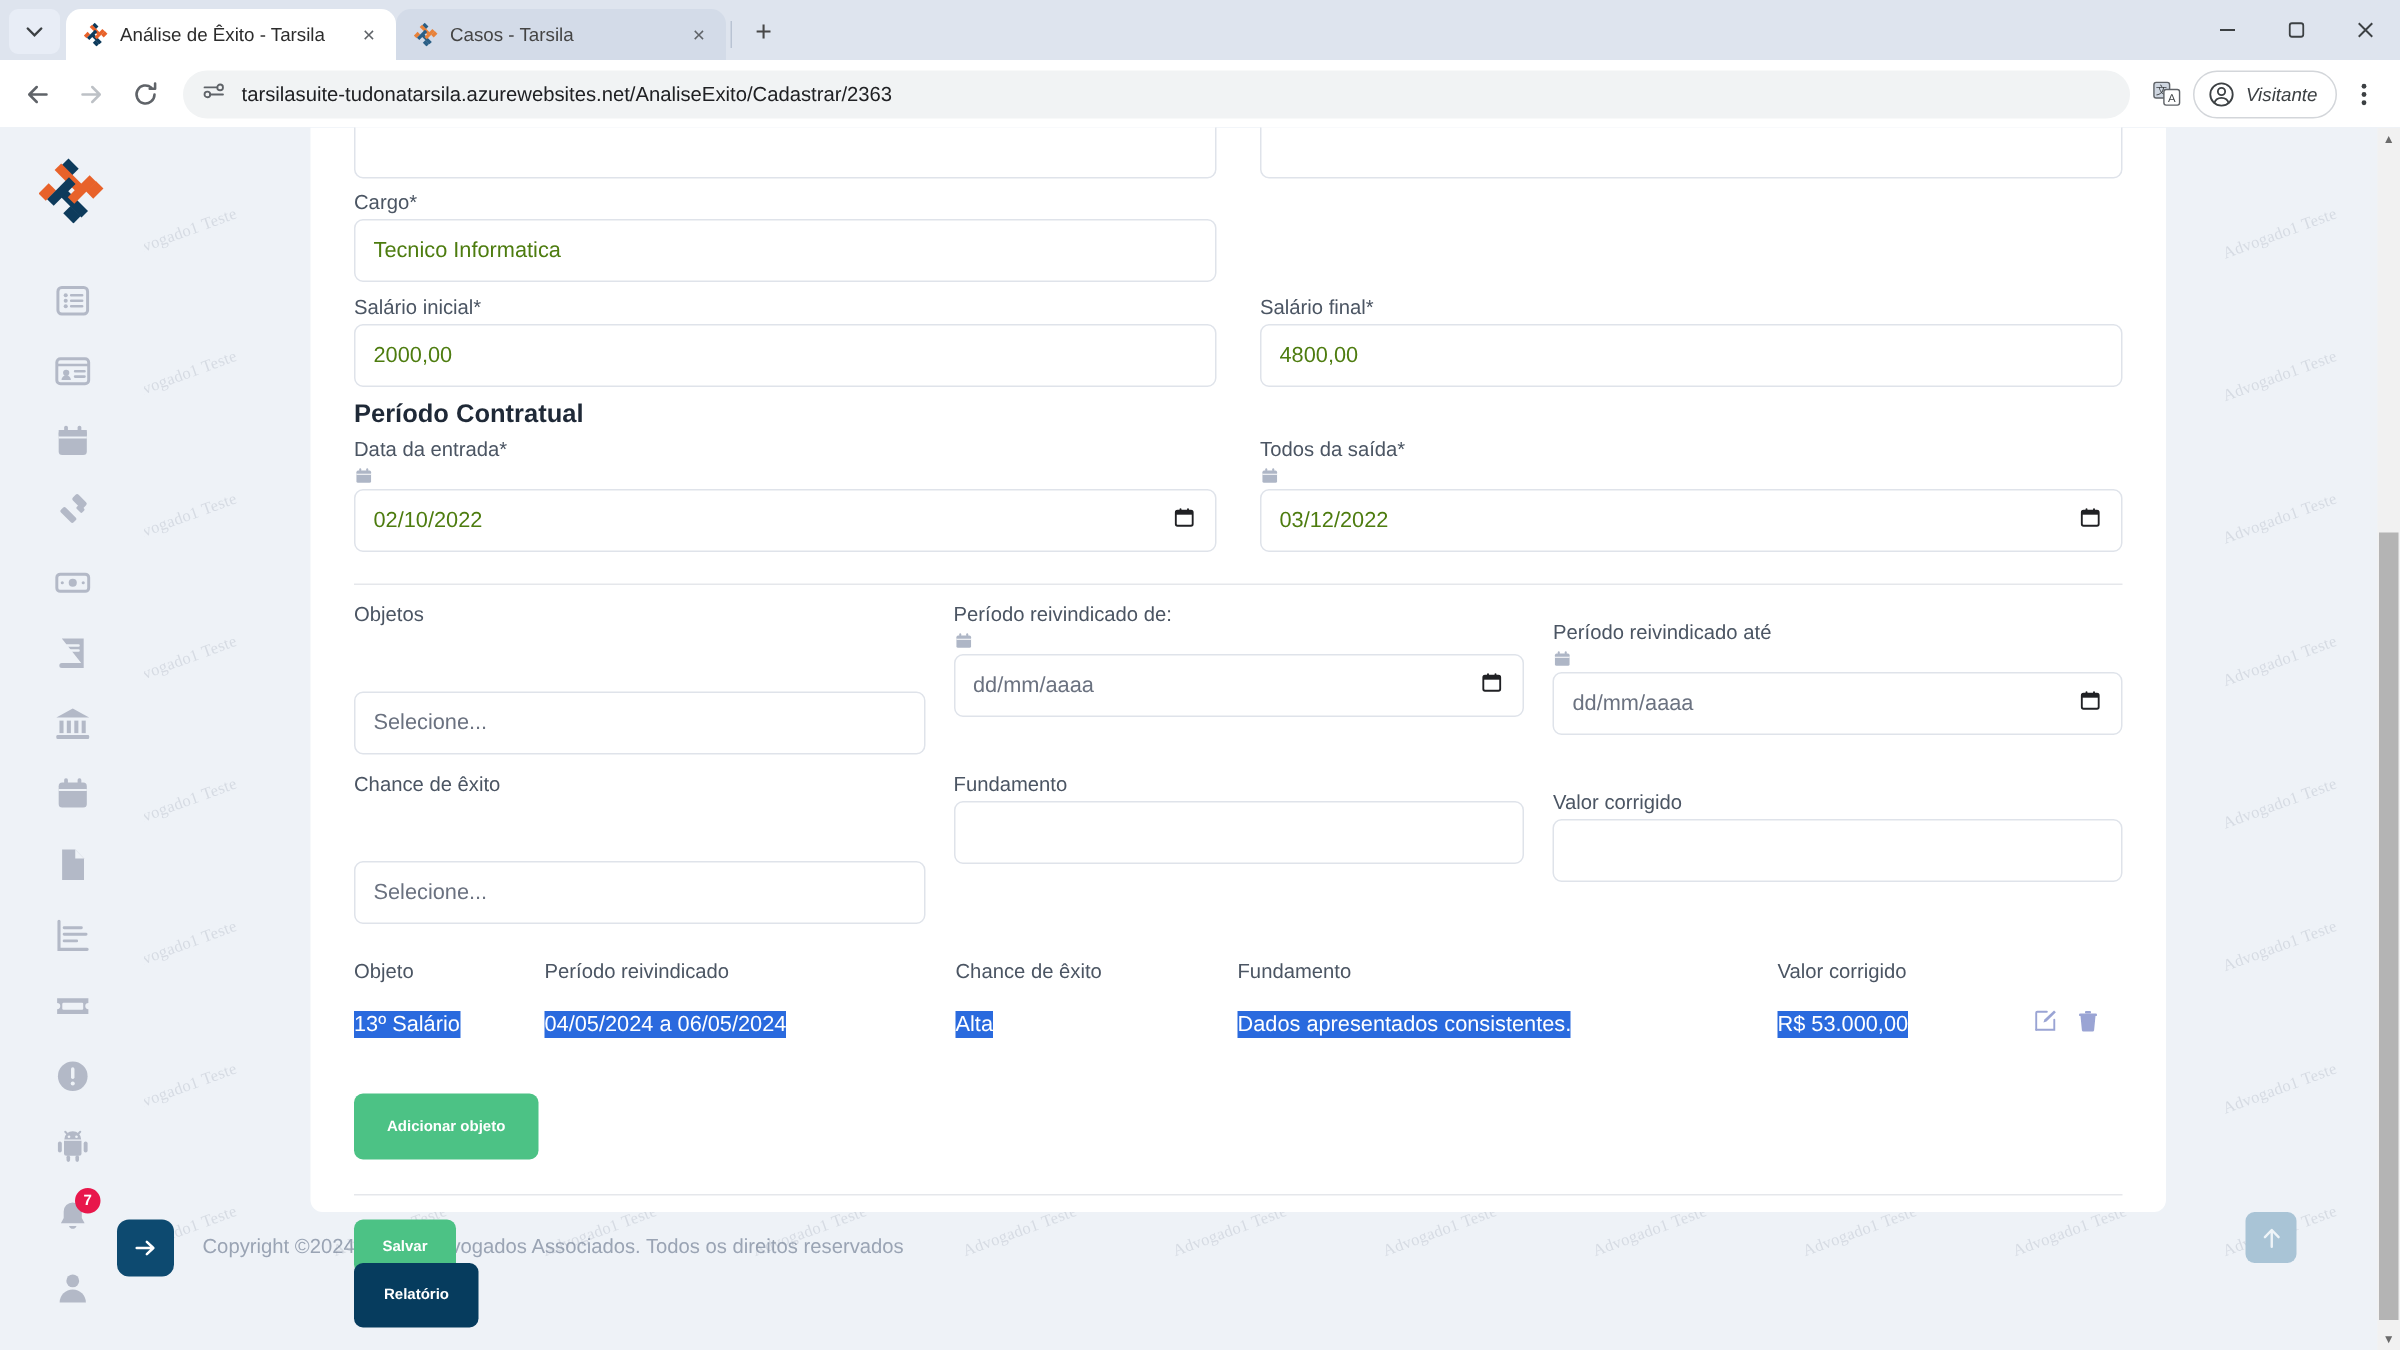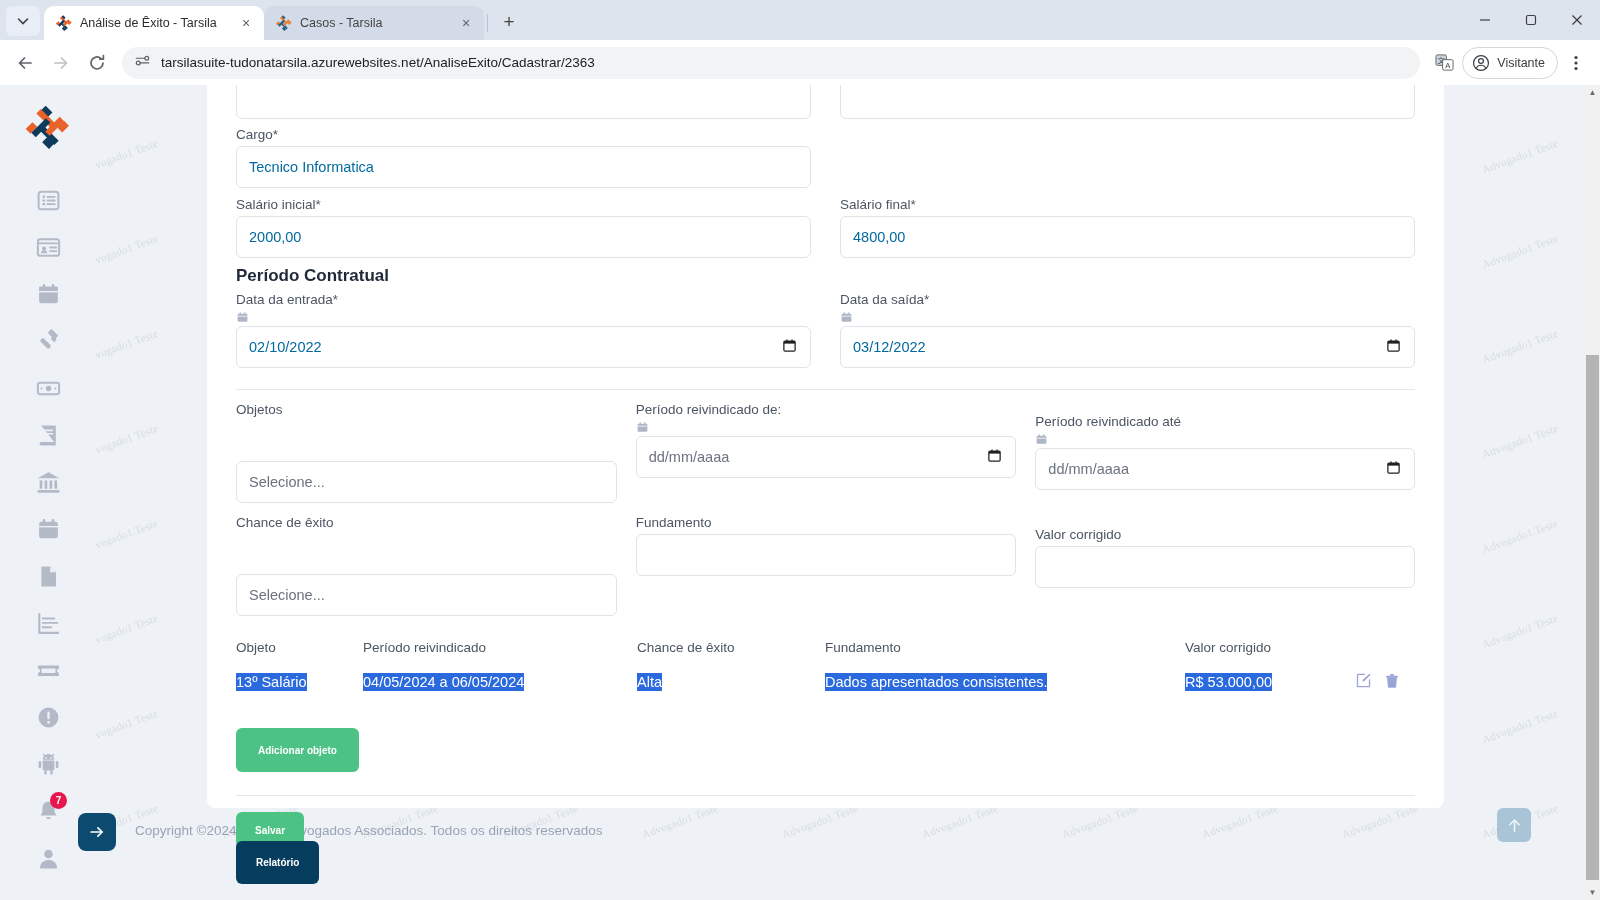--- a/index.html
+++ b/index.html
@@ -64,21 +64,21 @@
     display: flex; align-items: center; gap: 10px; padding: 0 12px;
     margin: 0 6px; min-width: 0;
   }
   .omnibox .url {
     font-size: 13.5px; color: #202124; white-space: nowrap;
     overflow: hidden; text-overflow: ellipsis;
   }
   .profile-pill {
     height: 32px; border: 1px solid #d3d6da; border-radius: 16px;
     display: flex; align-items: center; gap: 7px; padding: 0 12px 0 9px;
-    font-size: 12.5px; color: #3c4043; flex: none;
+    font-size: 12.5px; color: #3c4043; flex: none; font-style: italic;
   }
   .iconbtn { width: 32px; height: 32px; display:flex; align-items:center; justify-content:center; flex:none; color:#5f6368; }
 
   
   .viewport {
     position: absolute; left: 0; top: 85px;
     width: 1600px; height: 815px;
     background: #eef2f7; overflow: hidden;
   }
 
@@ -125,21 +125,21 @@
     padding: 0 29px; z-index: 6;
     height: 723px;
   }
 
   .lbl {
     font-size: 13.5px; color: #4b5563; margin-bottom: 4px; display: block;
     white-space: nowrap;
   }
   .fld {
     width: 100%; height: 42px; border: 1px solid #dfe3ea; border-radius: 6px;
-    background: #fff; font-size: 14.5px; color: #0369a1;
+    background: #fff; font-size: 14.5px; color: #4d7c0f;
     padding: 0 12px; font-family: "Liberation Sans", sans-serif;
     display: flex; align-items: center;
   }
   .fld.ph { color: #6b7280; }
   .fld.sel { color: #6b7280; margin-top: 44px; }
   .fld-date { position: relative; }
   .fld-date .cal-in {
     position: absolute; right: 13px; top: 50%; transform: translateY(-50%);
     color: #202124;
   }
@@ -624,21 +624,21 @@
               <svg width="15" height="15" viewBox="0 0 24 24">
                   <rect x="3" y="4.8" width="18" height="16" rx="1.8" fill="none" stroke="currentColor" stroke-width="2"></rect>
                   <rect x="3" y="4.8" width="18" height="4.2" fill="currentColor"></rect>
                   <rect x="7" y="2" width="2" height="4" rx="1" fill="currentColor"></rect>
                   <rect x="15" y="2" width="2" height="4" rx="1" fill="currentColor"></rect>
                 </svg>
             </span>
           </div>
         </div>
         <div class="col-r">
-          <label class="lbl">Data da saída*</label>
+          <label class="lbl">Todos da saída*</label>
           <svg class="cal-mini" width="13" height="13" viewBox="0 0 24 24">
               <rect x="3" y="5" width="18" height="15" rx="2" fill="currentColor"></rect>
               <rect x="6.5" y="2.2" width="2.4" height="4.2" rx="1.1" fill="currentColor"></rect>
               <rect x="15.1" y="2.2" width="2.4" height="4.2" rx="1.1" fill="currentColor"></rect>
               <path d="M3 9.6 h18" stroke="#fff" stroke-width="1.4"></path>
             </svg>
           <div class="fld fld-date">
             <span>03/12/2022</span>
             <span class="cal-in">
               <svg width="15" height="15" viewBox="0 0 24 24">

